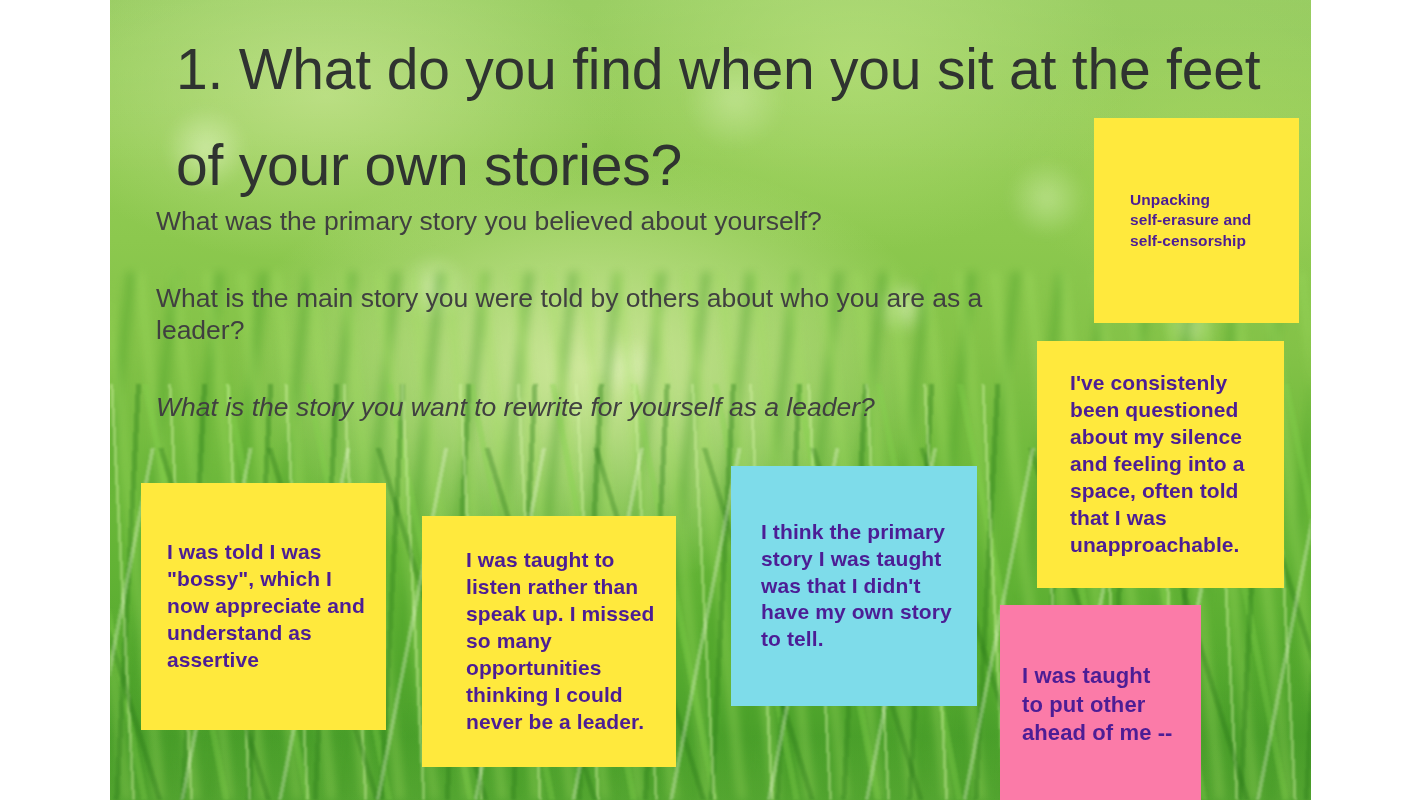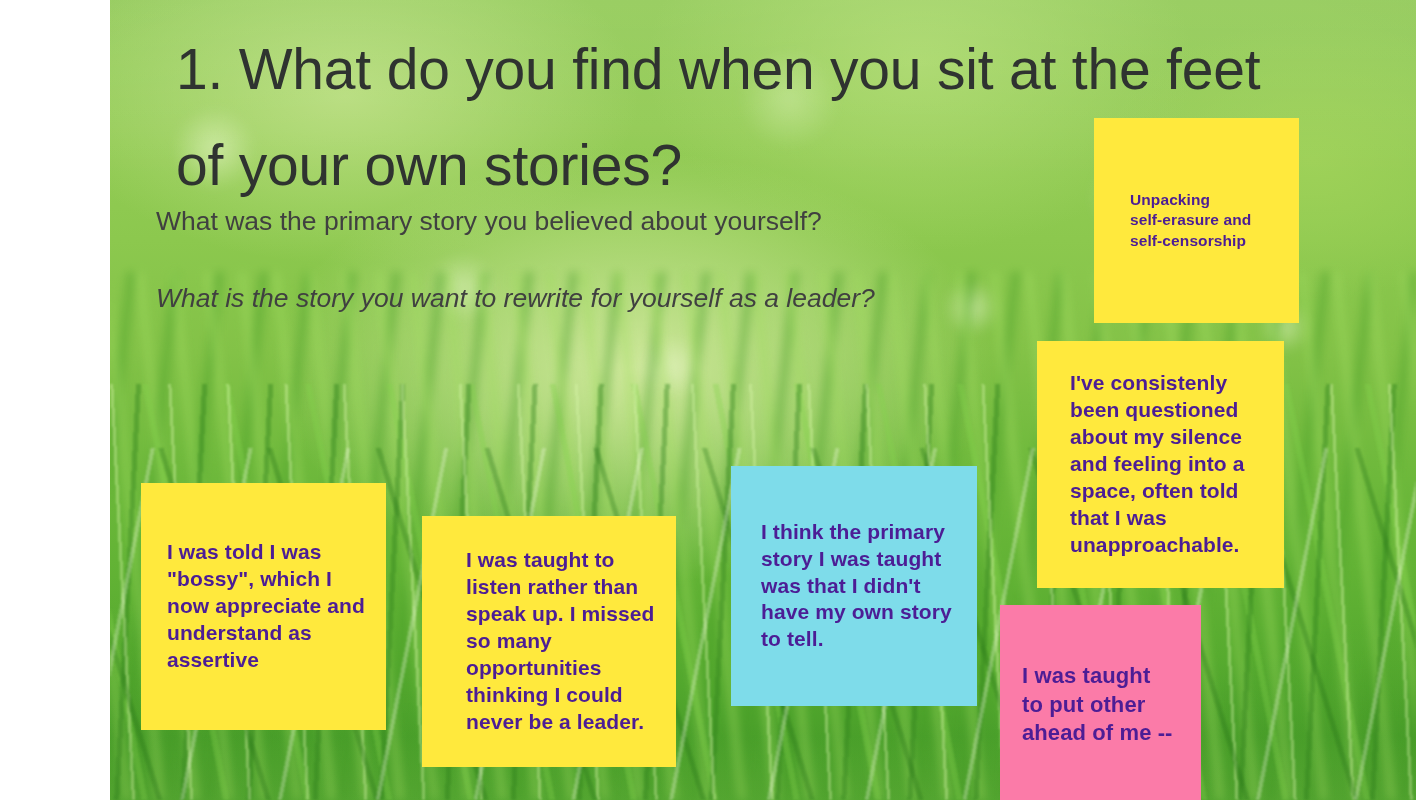--- a/index.html
+++ b/index.html
@@ -1,21 +1,21 @@
 <!DOCTYPE html>
 <html><head>
 <meta charset="utf-8">
 <style>
   html,body{margin:0;padding:0;background:#ffffff;}
   body{width:1422px;height:800px;overflow:hidden;font-family:"Liberation Sans",sans-serif;}
 
   #slide{
     position:absolute;
     left:110px; top:0;
-    width:1306px; height:800px;
+    width:1201px; height:800px;
     overflow:hidden;
     background:#8cc63f;
   }
 
   
   .bg-base{
     position:absolute; inset:0;
     background:
       radial-gradient(ellipse 420px 240px at 18% 12%, #b7dd7d 0%, rgba(183,221,125,0) 70%),
       radial-gradient(ellipse 380px 260px at 62% 8%,  #a9d86a 0%, rgba(169,216,106,0) 72%),
@@ -159,20 +159,21 @@
   <div class="bg-blades-sharp"></div>
   <div class="bg-blades-sharp2"></div>
   <div class="bg-vignette"></div>
 
   <div class="content">
 
     <div id="title">1. What do you find when you sit at the feet of your own stories?</div>
 
     <div class="body-block">
       <p class="q">What was the primary story you believed about yourself?</p>
+      <p class="q gap1">What is the main story you were told by others about who you are as a leader?</p>
       <p class="q gap2">What is the story you want to rewrite for yourself as a leader?</p>
     </div>
 
     <div class="note" id="note-unpacking" style="background:#FFE93D">
       <span class="note-inner">Unpacking
 self-erasure and
 self-censorship</span>
     </div>
 
     <div class="note" id="note-silence" style="background:#FFE93D">

